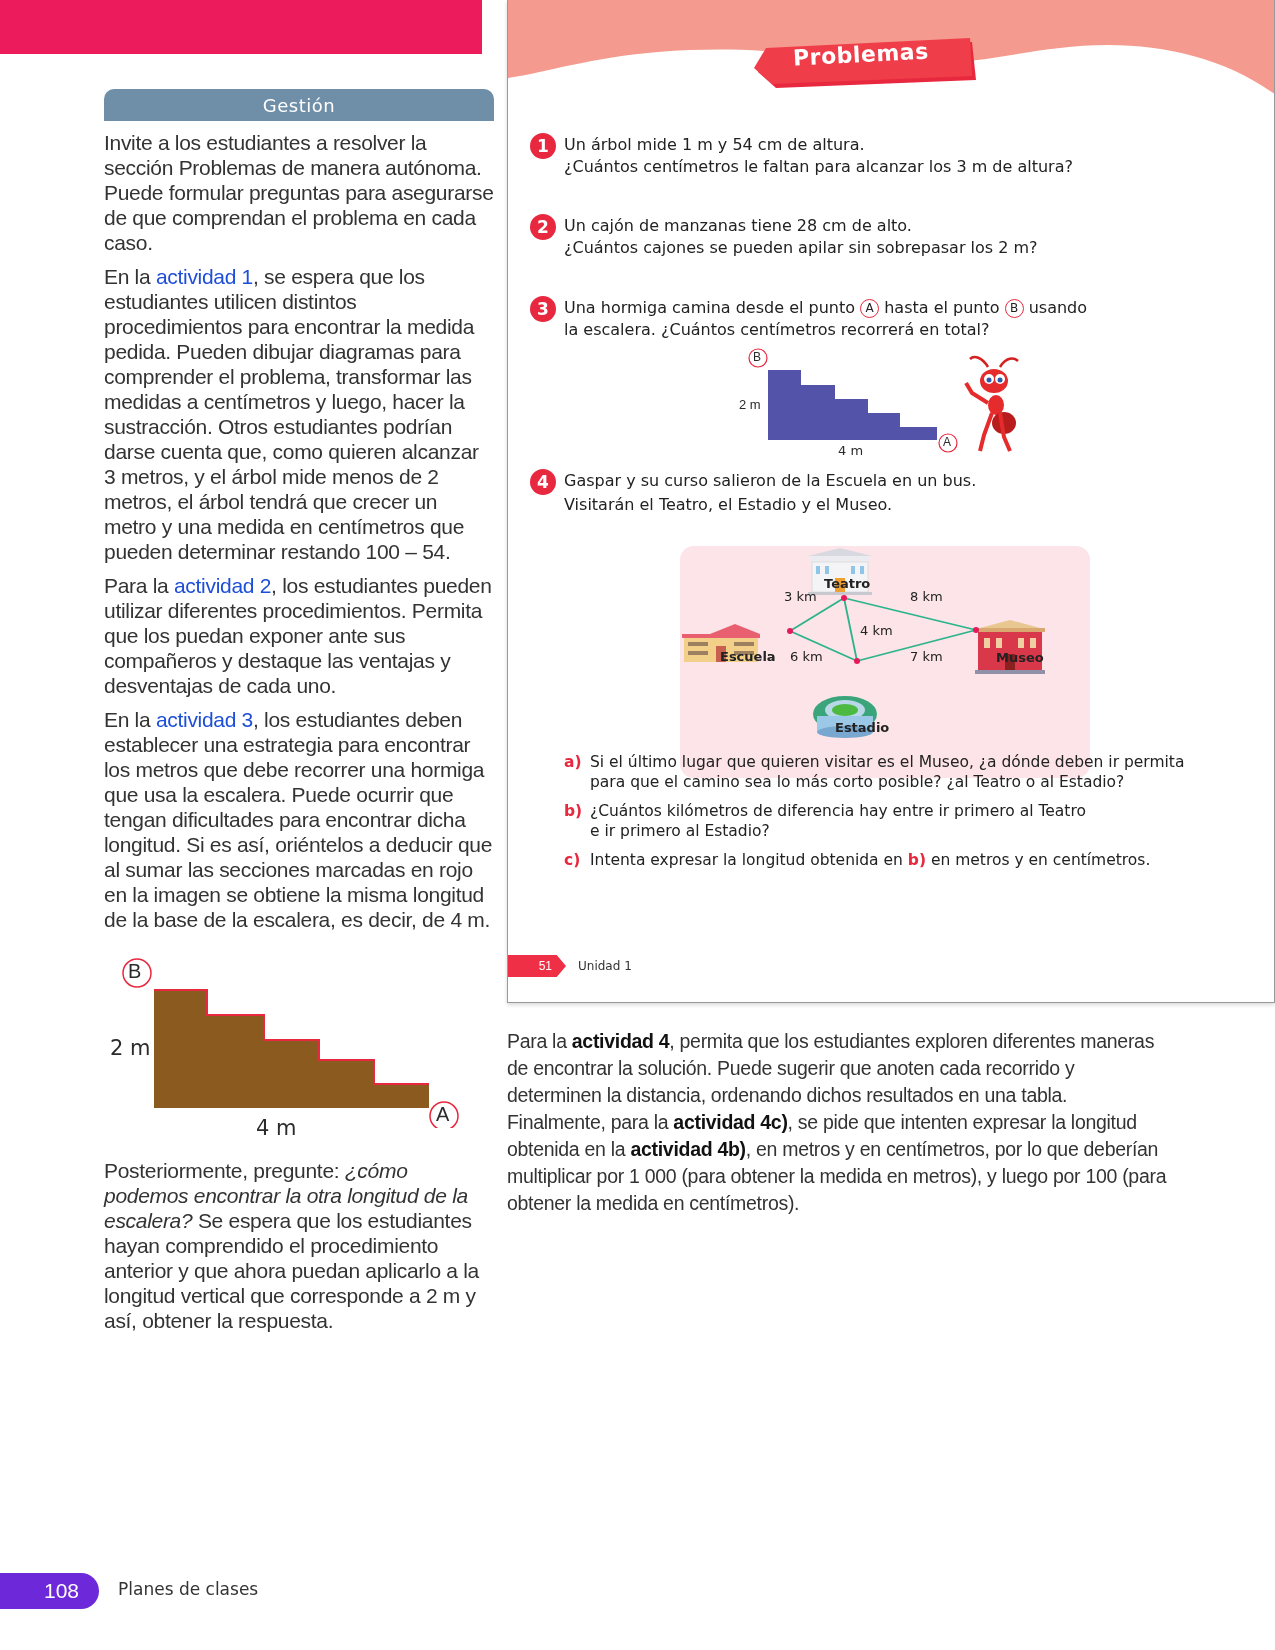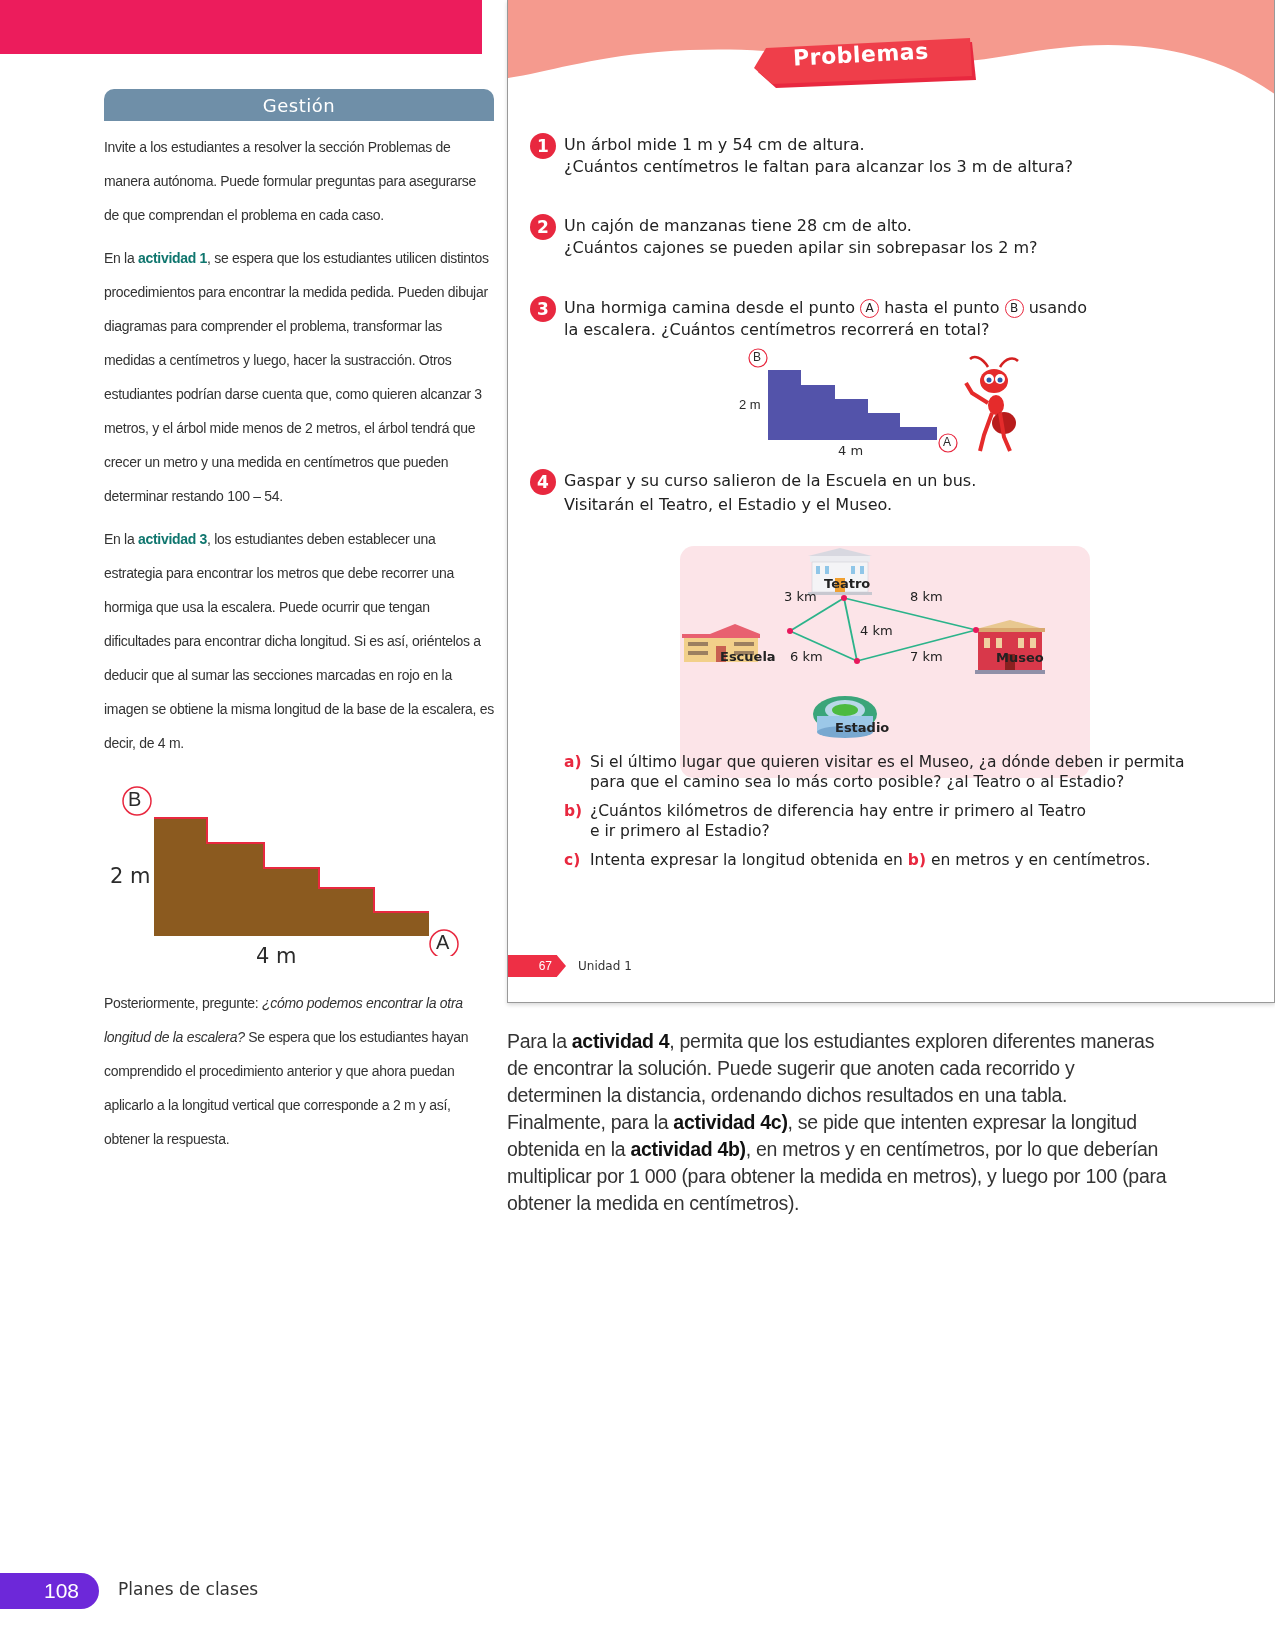--- a/index.html
+++ b/index.html
@@ -5,23 +5,23 @@
   * { box-sizing: border-box; margin: 0; padding: 0; }
   html, body { width: 1275px; height: 1650px; background: #ffffff; overflow: hidden; }
   body { position: relative; font-family: "Liberation Sans", sans-serif; color: #2b2b2b; }
 
   .top-band { position: absolute; left: 0; top: 0; width: 482px; height: 54px; background: #ec1c5c; }
 
   
   .left-col { position: absolute; left: 104px; top: 89px; width: 390px; }
   .gestion-header { height: 32px; background: #6f8fa8; border-radius: 10px 10px 0 0; color: #fff;
     font-family: "DejaVu Sans", sans-serif; font-size: 18px; text-align: center; line-height: 33px; letter-spacing: 0.5px; }
-  .para { font-family: "Liberation Sans", sans-serif; font-size: 14px; line-height: 34px; color: #333;
+  .para { font-family: "Liberation Sans", sans-serif; font-size: 21px; line-height: 25px; color: #333;
     font-weight: 300; margin-top: 9px; letter-spacing: -0.3px; }
-  .para b { color: #0f766e; font-weight: bold; }
+  .para b { color: #1d4ed8; font-weight: normal; }
   .para i { font-style: italic; }
 
   .stair-fig { position: relative; width: 390px; height: 180px; margin-top: 16px; }
 
   
   .sheet { position: absolute; left: 507px; top: 0; width: 768px; height: 1003px; background: #fff;
     border: 1.5px solid #999; border-top: none; box-shadow: 0 2px 4px rgba(0,0,0,0.15); overflow: hidden; }
   .sheet-wave { position: absolute; left: 0; top: 0; width: 768px; height: 110px; }
   .problemas-tag { position: absolute; left: 246px; top: 38px; width: 228px; height: 50px; }
 
@@ -59,20 +59,23 @@
 
 <div class="left-col">
   <div class="gestion-header">Gestión</div>
 
   <p class="para">Invite a los estudiantes a resolver la sección Problemas de manera autónoma. Puede formular preguntas para asegurarse de que comprendan el problema en cada caso.</p>
 
   <p class="para">
     <span>En la </span><b>actividad 1</b><span>, se espera que los estudiantes utilicen distintos procedimientos para encontrar la medida pedida. Pueden dibujar diagramas para comprender el problema, transformar las medidas a centímetros y luego, hacer la sustracción. Otros estudiantes podrían darse cuenta que, como quieren alcanzar 3 metros, y el árbol mide menos de 2 metros, el árbol tendrá que crecer un metro y una medida en centímetros que pueden determinar restando 100 – 54.</span>
   </p>
 
+  <p class="para">
+    <span>Para la </span><b>actividad 2</b><span>, los estudiantes pueden utilizar diferentes procedimientos. Permita que los puedan exponer ante sus compañeros y destaque las ventajas y desventajas de cada uno.</span>
+  </p>
 
   <p class="para">
     <span>En la </span><b>actividad 3</b><span>, los estudiantes deben establecer una estrategia para encontrar los metros que debe recorrer una hormiga que usa la escalera. Puede ocurrir que tengan dificultades para encontrar dicha longitud. Si es así, oriéntelos a deducir que al sumar las secciones marcadas en rojo en la imagen se obtiene la misma longitud de la base de la escalera, es decir, de 4 m.</span>
   </p>
 
   <div class="stair-fig">
     <svg width="390" height="180" viewBox="0 0 390 180">
       <polygon points="50,42 103,42 103,67 160,67 160,92 215,92 215,112 270,112 270,136 325,136 325,160 50,160" fill="#8b5a1f"></polygon>
       <polyline points="50,42 103,42 103,67 160,67 160,92 215,92 215,112 270,112 270,136 325,136" fill="none" stroke="#e8283f" stroke-width="2"></polyline>
       <circle cx="33" cy="25" r="14" fill="#fff" stroke="#e8283f" stroke-width="1.5"></circle>
@@ -231,21 +234,21 @@
   <div class="sub" style="top:801px;">
     <span class="lt">b)</span>
     <div>¿Cuántos kilómetros de diferencia hay entre ir primero al Teatro</div>
     <div>e ir primero al Estadio?</div>
   </div>
   <div class="sub" style="top:850px;">
     <span class="lt">c)</span>
     <div><span>Intenta expresar la longitud obtenida en </span><span class="red">b)</span><span> en metros y en centímetros.</span></div>
   </div>
 
-  <div class="sheet-footer-tab">67</div>
+  <div class="sheet-footer-tab">51</div>
   <div class="sheet-footer-text">Unidad 1</div>
 </div>
 
 <p class="right-para">
   <span>Para la </span><b>actividad 4</b><span>, permita que los estudiantes exploren diferentes maneras de encontrar la solución. Puede sugerir que anoten cada recorrido y determinen la distancia, ordenando dichos resultados en una tabla. Finalmente, para la </span><b>actividad 4c)</b><span>, se pide que intenten expresar la longitud obtenida en la </span><b>actividad 4b)</b><span>,  en metros y en centímetros, por lo que deberían multiplicar por 1 000 (para obtener la medida en metros), y luego por 100 (para obtener la medida en centímetros).</span>
 </p>
 
 <div class="page-footer-tab">108</div>
 <div class="page-footer-text">Planes de clases</div>
 

